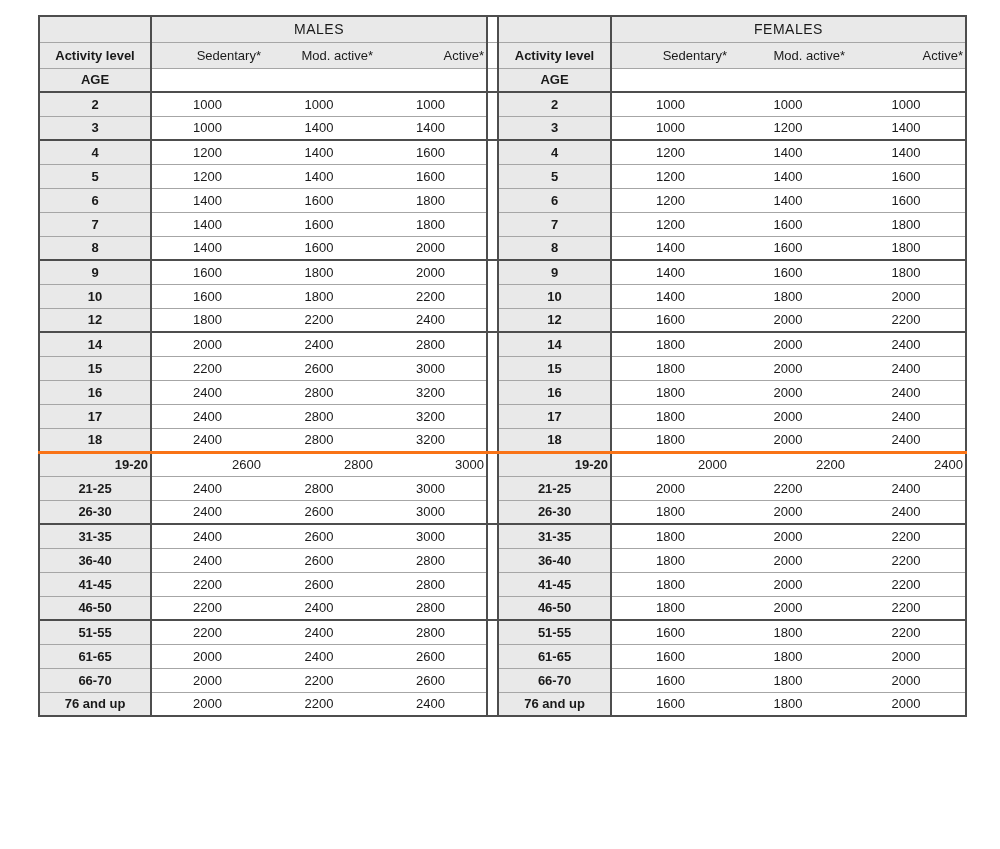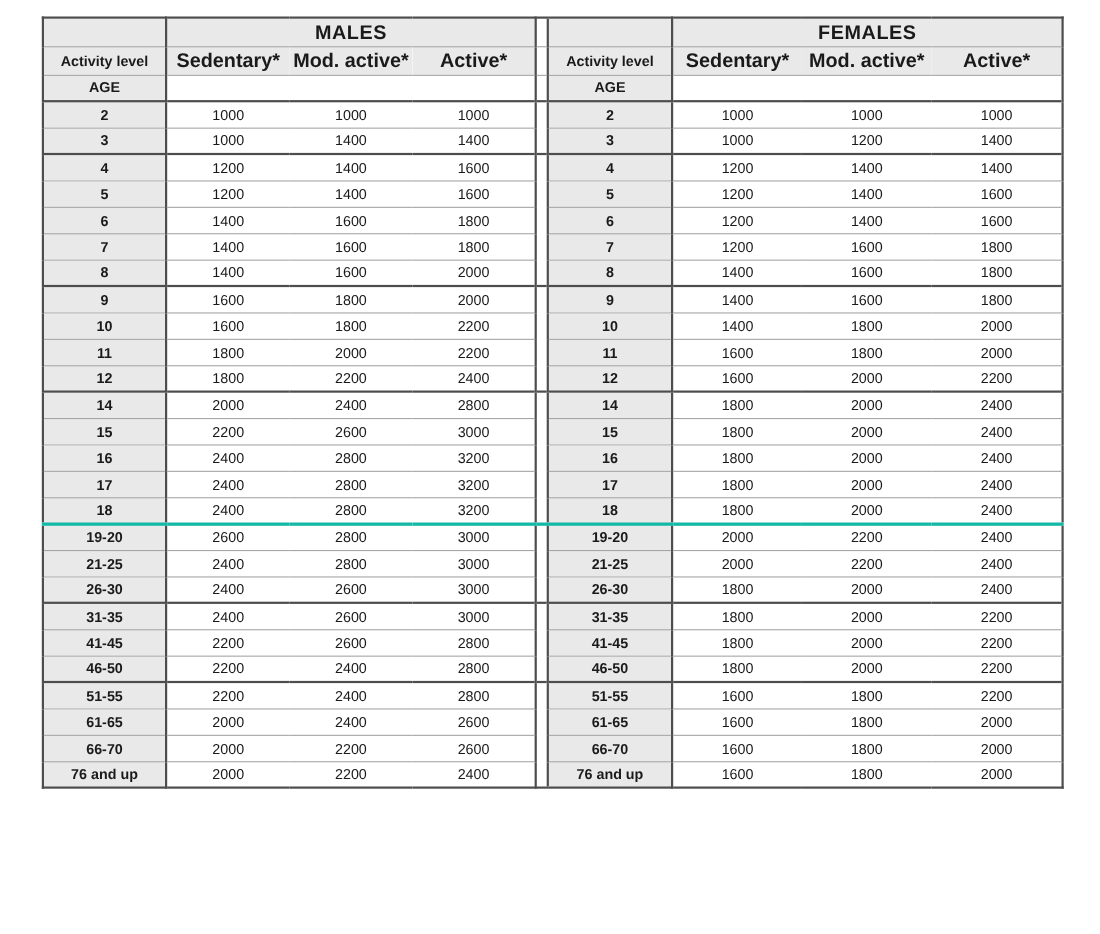--- a/index.html
+++ b/index.html
@@ -26,22 +26,22 @@
     text-align: center;
     vertical-align: middle;
     font-size: 13px;
     white-space: nowrap;
     overflow: hidden;
   }
   
   thead td { background: #e9e9e9; border-top: 1px solid #a6a6a6; }
   thead tr.r-top td { height: 26px; border-top: 2px solid #4d4d4d; }
   thead tr.r-cols td { height: 26px; margin-top: 13px; }
-  .sec  { font-weight: bold; font-size: 18px; letter-spacing: 0.5px; margin-left: 40px; }
-  .colh { font-size: 18px; font-weight: bold; }
+  .sec  { font-weight: normal; font-size: 14px; letter-spacing: 0.5px; margin-left: 40px; }
+  .colh { font-size: 13px; font-weight: normal; text-align: right; }
   .hdr  { font-weight: bold; }
   .blank { background: #ffffff; }
   
   .agecol {
     background: #e9e9e9;
     font-weight: bold;
     border-left: 2px solid #4d4d4d;
     border-right: 2px solid #4d4d4d;
   }
   
@@ -49,21 +49,21 @@
   .rend { border-right: 2px solid #4d4d4d; }
   
   td.gap { background: #ffffff; border-top: none; }
   thead td.gap { background: #ffffff; border-top: 1px solid #a6a6a6; }
   thead tr.r-top td.gap { border-top: 2px solid #4d4d4d; }
   
   tbody td { border-top: 1px solid #a6a6a6; font-weight: normal; }
   tbody td.gap { border-top: none; }
   tbody td.agecol { font-weight: bold; }
   tbody tr.group-start td { border-top: 2px solid #4d4d4d; }
-  tbody tr.heavy-start td { border-top: 3px solid #14b8a6; }
+  tbody tr.heavy-start td { border-top: 3px solid #f97316; text-align: right; }
   tbody tr:last-child td { border-bottom: 2px solid #4d4d4d; }
 </style>
 </head>
 <body>
 
 <table class="cal-table">
   <colgroup>
     <col style="width:112px">
       <col style="width:112px">
       <col style="width:112px">
@@ -195,31 +195,20 @@
         <td class="val">1600</td>
         <td class="val">1800</td>
         <td class="val lend">2200</td>
         <td class="gap"></td>
         <td class="agecol">10</td>
         <td class="val">1400</td>
         <td class="val">1800</td>
         <td class="val rend">2000</td>
       </tr>
       <tr>
-        <td class="agecol">11</td>
-        <td class="val">1800</td>
-        <td class="val">2000</td>
-        <td class="val lend">2200</td>
-        <td class="gap"></td>
-        <td class="agecol">11</td>
-        <td class="val">1600</td>
-        <td class="val">1800</td>
-        <td class="val rend">2000</td>
-      </tr>
-      <tr>
         <td class="agecol">12</td>
         <td class="val">1800</td>
         <td class="val">2200</td>
         <td class="val lend">2400</td>
         <td class="gap"></td>
         <td class="agecol">12</td>
         <td class="val">1600</td>
         <td class="val">2000</td>
         <td class="val rend">2200</td>
       </tr>
@@ -311,20 +300,31 @@
         <td class="val">2000</td>
         <td class="val rend">2400</td>
       </tr>
       <tr class="group-start">
         <td class="agecol">31-35</td>
         <td class="val">2400</td>
         <td class="val">2600</td>
         <td class="val lend">3000</td>
         <td class="gap"></td>
         <td class="agecol">31-35</td>
+        <td class="val">1800</td>
+        <td class="val">2000</td>
+        <td class="val rend">2200</td>
+      </tr>
+      <tr>
+        <td class="agecol">36-40</td>
+        <td class="val">2400</td>
+        <td class="val">2600</td>
+        <td class="val lend">2800</td>
+        <td class="gap"></td>
+        <td class="agecol">36-40</td>
         <td class="val">1800</td>
         <td class="val">2000</td>
         <td class="val rend">2200</td>
       </tr>
       <tr>
         <td class="agecol">41-45</td>
         <td class="val">2200</td>
         <td class="val">2600</td>
         <td class="val lend">2800</td>
         <td class="gap"></td>

